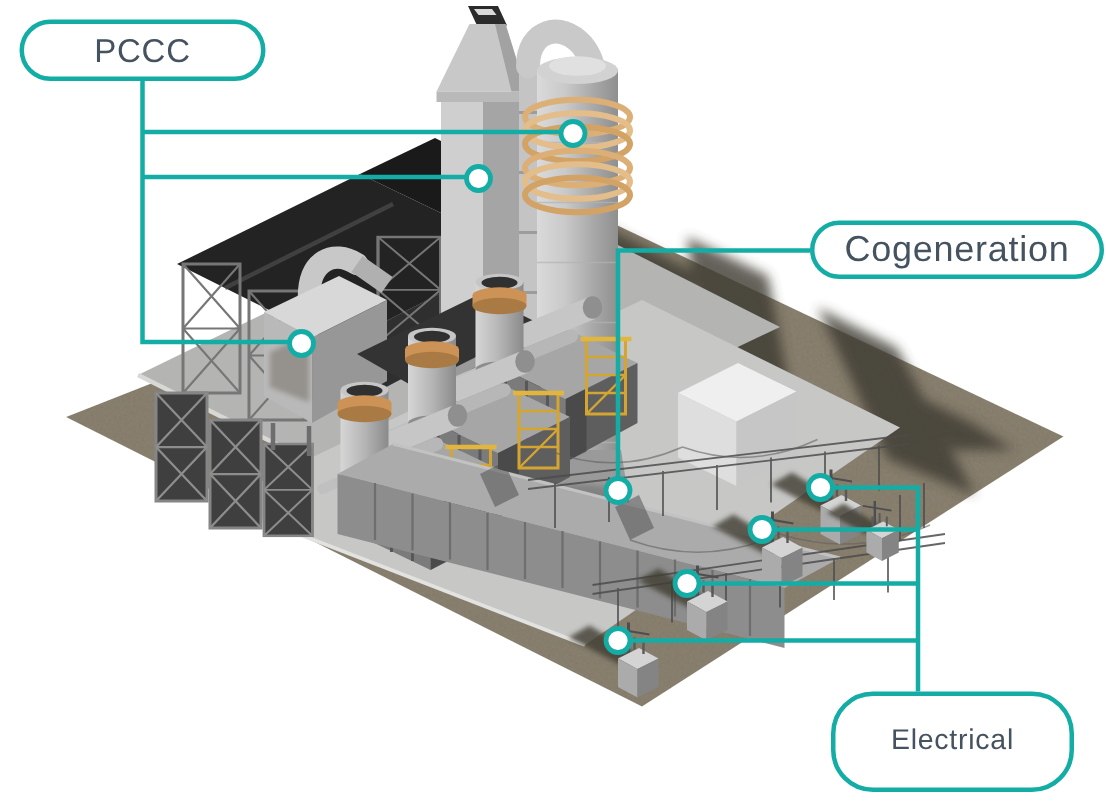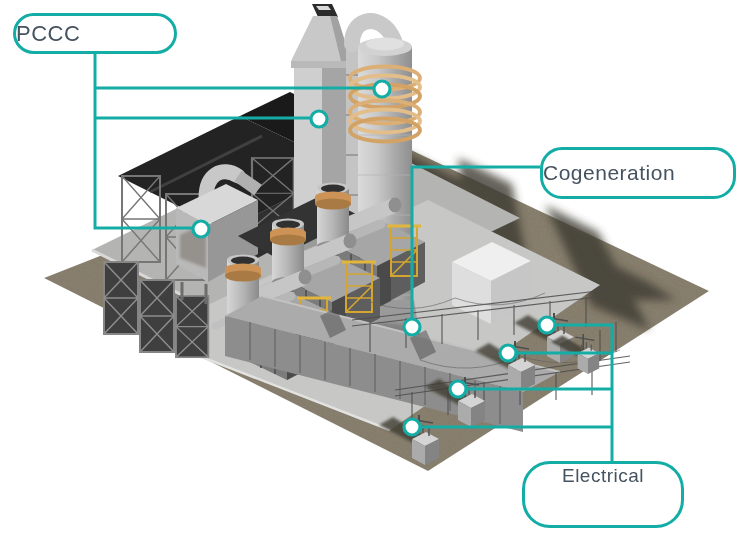--- a/index.html
+++ b/index.html
@@ -1,25 +1,25 @@
 <!DOCTYPE html>
 <html style="--teal: #14ada6; --ink: #45525f;"><head>
 <meta charset="utf-8">
 <style>
   html,body{margin:0;padding:0;background:#fff;}
   .stage{position:relative;width:737px;height:537px;background:#ffffff;overflow:hidden;
          font-family:"Liberation Sans", sans-serif;}
   .scene,.overlay{position:absolute;left:0;top:0;}
   .overlay{pointer-events:none;}
-  .callout{position:absolute;box-sizing:border-box;display:flex;align-items:center;justify-content:flex-start;
+  .callout{position:absolute;box-sizing:border-box;display:flex;align-items:center;justify-content:center;
            text-align:center;background:#ffffff;border:3px solid var(--teal,#14ada6);
            color:var(--ink,#45525f);font-weight:300;letter-spacing:0.5px;z-index:3;}
   #label-pccc{left:13px;top:13px;width:164px;height:41px;border-radius:22px;font-size:22px;}
-  #label-cogeneration{left:540px;top:147px;width:196px;height:52px;border-radius:22px;font-size:21px;}
-  #label-electrical{left:522px;top:461px;width:162px;height:67px;border-radius:28px;font-size:19px;
+  #label-cogeneration{left:540px;top:147px;width:196px;height:39px;border-radius:22px;font-size:24px;}
+  #label-electrical{left:554px;top:461px;width:162px;height:67px;border-radius:28px;font-size:19px;
                     flex-direction:column;line-height:1.3;}
 </style>
 </head>
 <body>
 
 <div class="stage">
 
   <svg class="scene" width="737" height="537" viewBox="0 0 737 537">
     <defs>
       <linearGradient id="colGrad" x1="0" y1="0" x2="1" y2="0">

